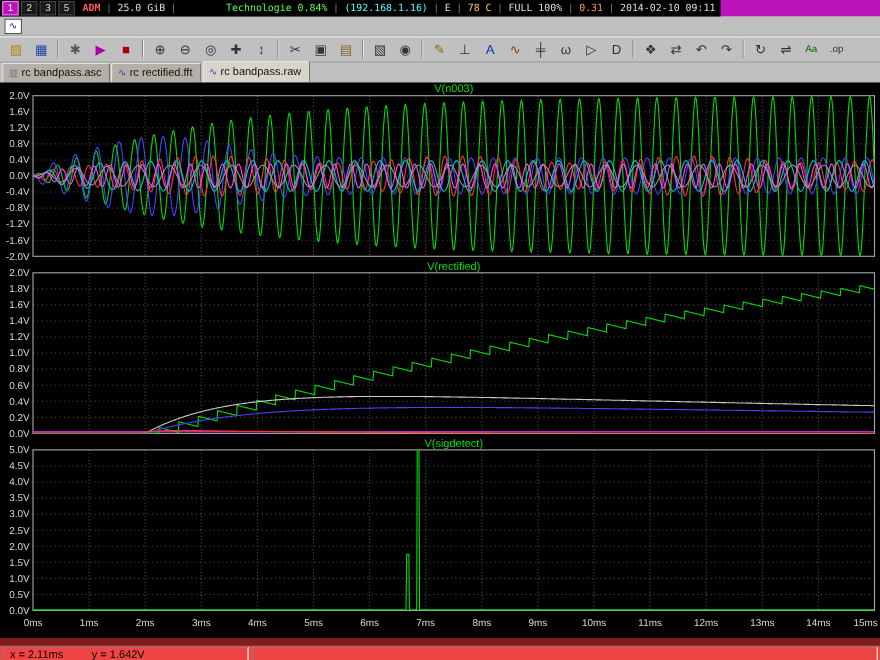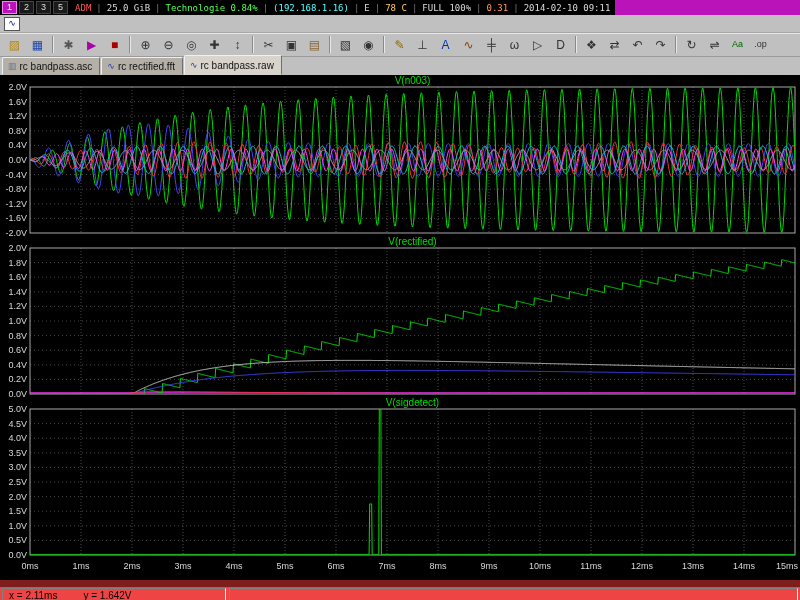--- a/index.html
+++ b/index.html
@@ -56,25 +56,25 @@
 <div class="screen">
 
   <div class="topbar">
     <div class="workspaces">
         <span class="ws active">1</span>
         <span class="ws">2</span>
         <span class="ws">3</span>
         <span class="ws">5</span>
       </div>
     <div class="tb-status">
-        <span style="color: rgb(255, 85, 85);">ADM</span>
+        <span style="color: rgb(255, 85, 85); font-weight: bold;">ADM</span>
         <span class="tb-sep">|</span>
         <span style="color: rgb(221, 221, 221);">25.0 GiB</span>
         <span class="tb-sep">|</span>
-        <span style="color: rgb(85, 255, 85);">Technologie 0.84%</span>
+        <span style="color: rgb(85, 255, 85); margin-left: 40px;">Technologie 0.84%</span>
         <span class="tb-sep">|</span>
         <span style="color: rgb(85, 255, 255);">(192.168.1.16)</span>
         <span class="tb-sep">|</span>
         <span style="color: rgb(221, 221, 221);">E</span>
         <span class="tb-sep">|</span>
         <span style="color: rgb(255, 204, 85);">78 C</span>
         <span class="tb-sep">|</span>
         <span style="color: rgb(221, 221, 221);">FULL 100%</span>
         <span class="tb-sep">|</span>
         <span style="color: rgb(255, 153, 85);">0.31</span>

